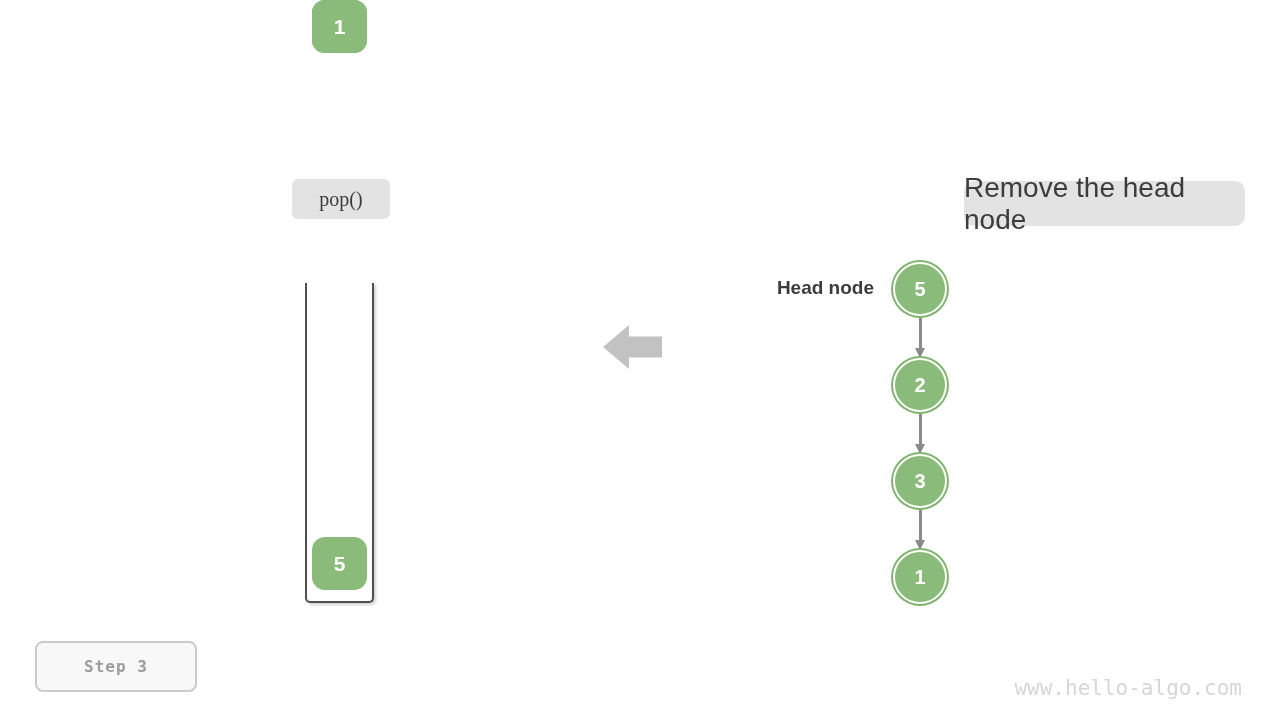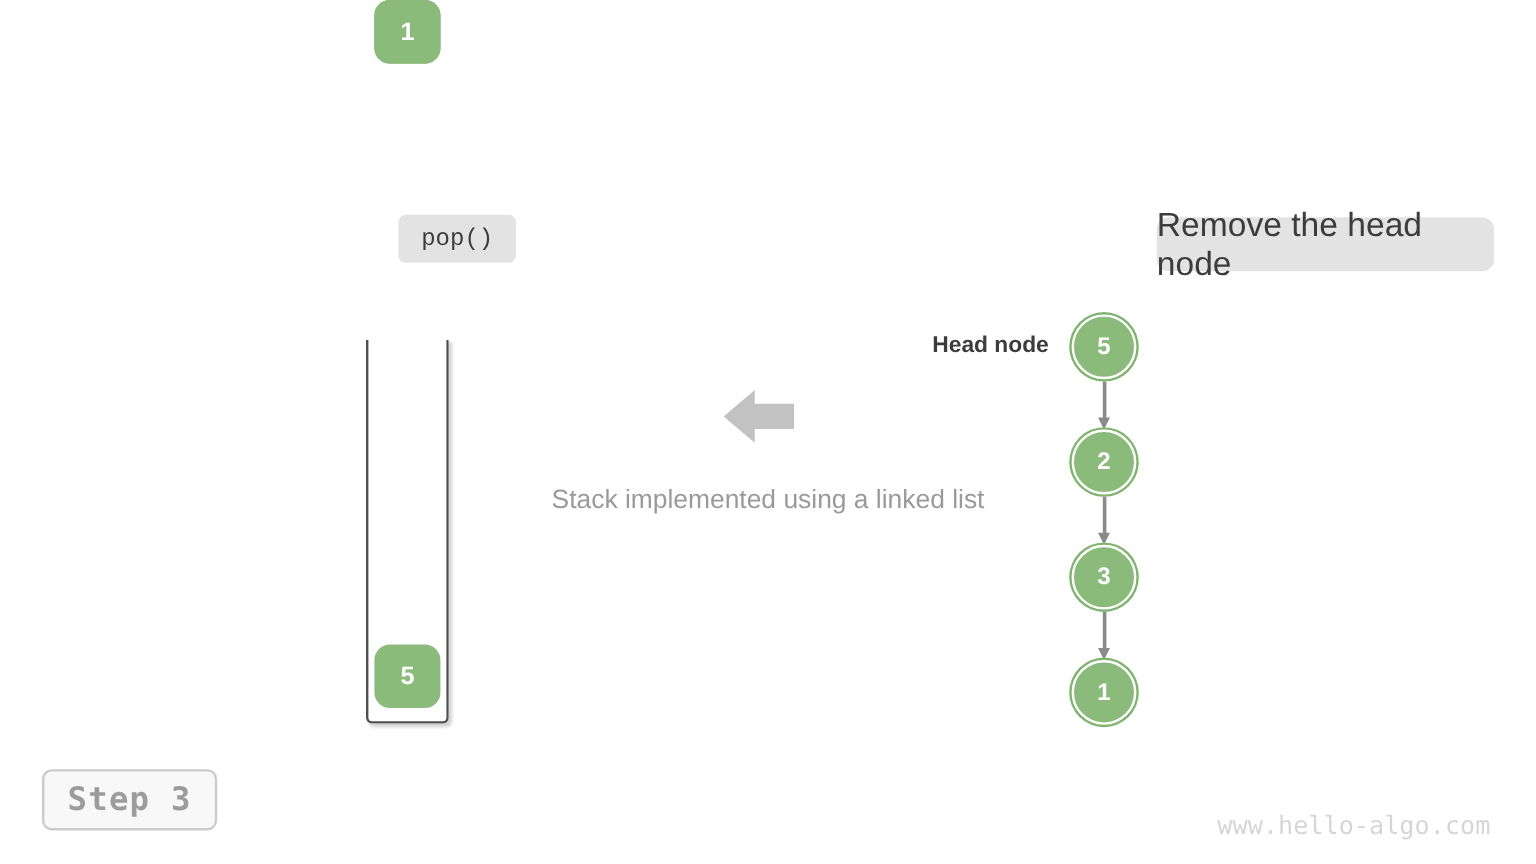--- a/index.html
+++ b/index.html
@@ -17,23 +17,22 @@
     position: absolute;
     background: var(--badge-bg);
     color: var(--text-dark);
     display: flex;
     align-items: center;
     justify-content: center;
   }
   .op-badge {
     left: 292px; top: 179px; width: 98px; height: 40px;
     border-radius: 6px;
-    font-family: Liberation Mono, monospace;
+    font-family: Liberation Serif, serif;
     font-size: 20px;
-    margin-left: 40px;
   }
   .desc-badge {
     left: 964px; top: 181px; width: 281px; height: 45px;
     border-radius: 10px;
     font-size: 28px;
   }
 
   
   .stack-container {
     position: absolute;
@@ -124,28 +123,28 @@
     border-right: 5px solid transparent;
     border-top: 10px solid var(--link-gray);
   }
   .link-arrow.a0 { top: 318px; }
   .link-arrow.a1 { top: 414px; }
   .link-arrow.a2 { top: 510px; }
 
   
   .step-badge {
     position: absolute;
-    left: 35px; top: 641px; width: 146px; height: 51px;
+    left: 35px; top: 641px; width: 162px; height: 51px;
     background: var(--step-bg);
     border: 2px solid var(--step-border);
     border-radius: 8px;
     color: var(--step-text);
     font-family: "DejaVu Sans Mono", monospace;
     font-weight: bold;
-    font-size: 27px;
+    font-size: 16px;
     letter-spacing: 1px;
     display: flex; align-items: center; justify-content: center;
   }
 
   
   .watermark {
     position: absolute;
     right: 38px; top: 676px;
     color: var(--watermark-gray);
     font-family: "DejaVu Sans Mono", monospace;
@@ -162,21 +161,20 @@
   <div class="badge desc-badge">Remove the head node</div>
 
   <div class="stack-container"></div>
   <div class="stack-item">5</div>
   <div class="stack-item">2</div>
   <div class="stack-item">3</div>
   <div class="stack-item">1</div>
 
   <div class="big-arrow"></div>
 
-  <div class="caption">Stack implemented using a linked list</div>
 
   <div class="node-label head">Head node</div>
 
   <div class="node n0">5</div>
 
   <div class="link-arrow a0">
     <div class="shaft"></div>
     <div class="head"></div>
   </div>
 

